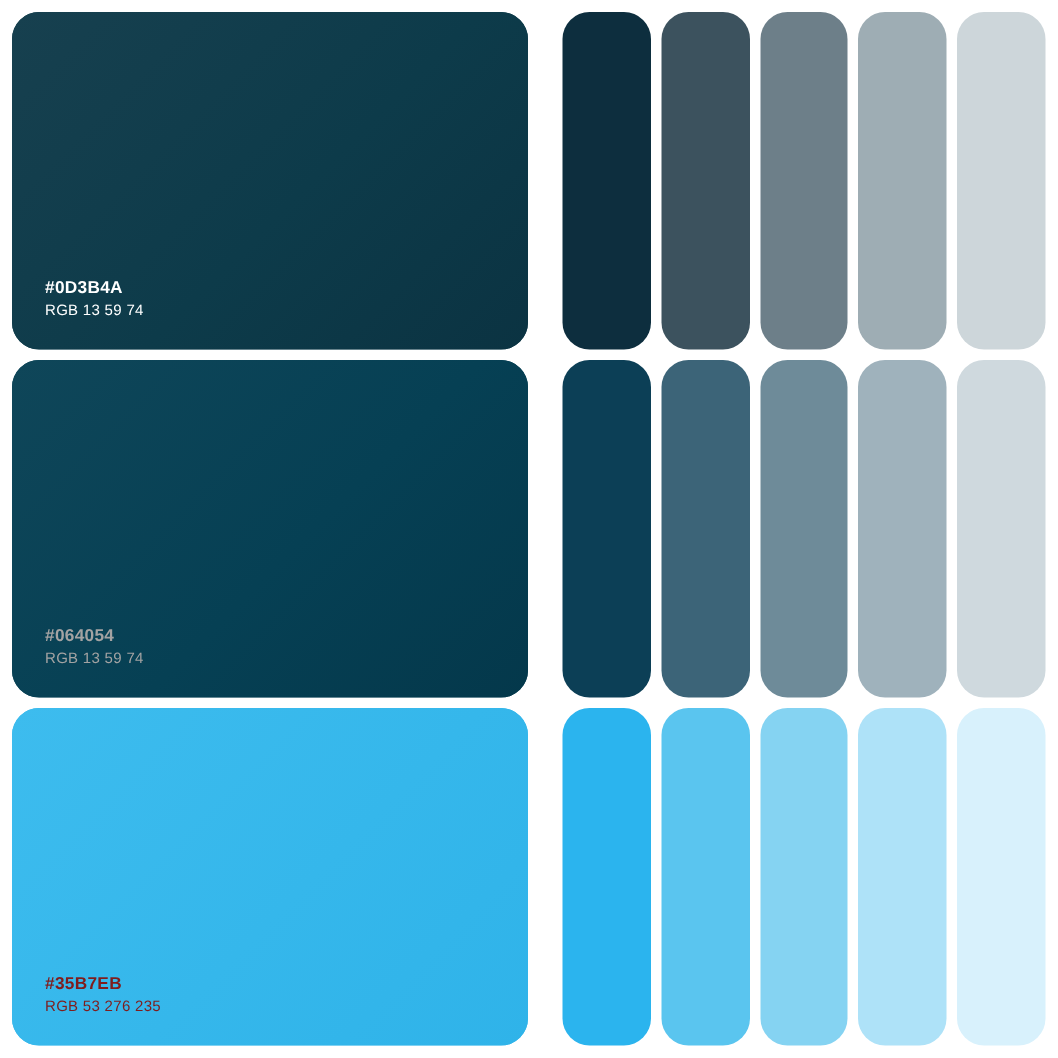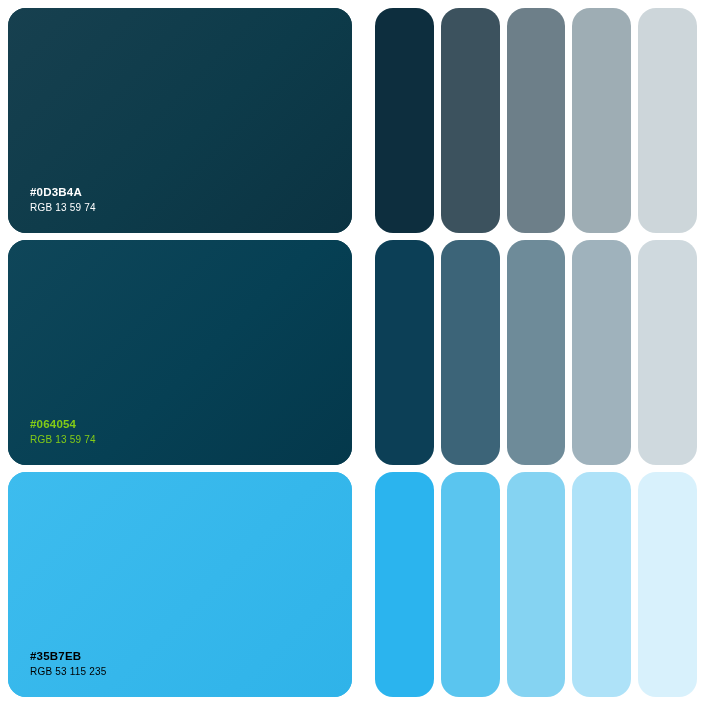--- a/index.html
+++ b/index.html
@@ -89,39 +89,39 @@
         <div class="tint-swatch" style="background: rgb(13, 46, 62);"></div>
         <div class="tint-swatch" style="background: rgb(60, 82, 94);"></div>
         <div class="tint-swatch" style="background: rgb(109, 127, 137);"></div>
         <div class="tint-swatch" style="background: rgb(158, 173, 180);"></div>
         <div class="tint-swatch" style="background: rgb(205, 214, 218);"></div>
       </div>
     </div>
     <div class="palette-row">
       <div class="main-swatch" style="background: rgb(6, 64, 84);">
         <div class="main-swatch-inner" style="background: linear-gradient(135deg, rgb(15, 70, 89) 0%, rgb(6, 64, 84) 55%, rgb(4, 56, 75) 100%);"></div>
-        <div class="swatch-label" style="color: #84cc16;">
+        <div class="swatch-label" style="color: #a3a3a3;">
           <span class="swatch-hex">#064054</span>
           <span class="swatch-rgb">RGB 13 59 74</span>
         </div>
       </div>
       <div class="tints">
         <div class="tint-swatch" style="background: rgb(12, 63, 86);"></div>
         <div class="tint-swatch" style="background: rgb(60, 100, 120);"></div>
         <div class="tint-swatch" style="background: rgb(110, 139, 153);"></div>
         <div class="tint-swatch" style="background: rgb(159, 178, 188);"></div>
         <div class="tint-swatch" style="background: rgb(207, 217, 222);"></div>
       </div>
     </div>
     <div class="palette-row">
       <div class="main-swatch" style="background: rgb(53, 183, 235);">
         <div class="main-swatch-inner" style="background: linear-gradient(135deg, rgb(61, 188, 238) 0%, rgb(53, 183, 235) 55%, rgb(47, 179, 233) 100%);"></div>
-        <div class="swatch-label" style="color: #000000;">
+        <div class="swatch-label" style="color: #7f1d1d;">
           <span class="swatch-hex">#35B7EB</span>
-          <span class="swatch-rgb">RGB 53 115 235</span>
+          <span class="swatch-rgb">RGB 53 276 235</span>
         </div>
       </div>
       <div class="tints">
         <div class="tint-swatch" style="background: rgb(43, 180, 238);"></div>
         <div class="tint-swatch" style="background: rgb(90, 197, 239);"></div>
         <div class="tint-swatch" style="background: rgb(133, 211, 242);"></div>
         <div class="tint-swatch" style="background: rgb(174, 226, 248);"></div>
         <div class="tint-swatch" style="background: rgb(216, 241, 252);"></div>
       </div>
     </div>

